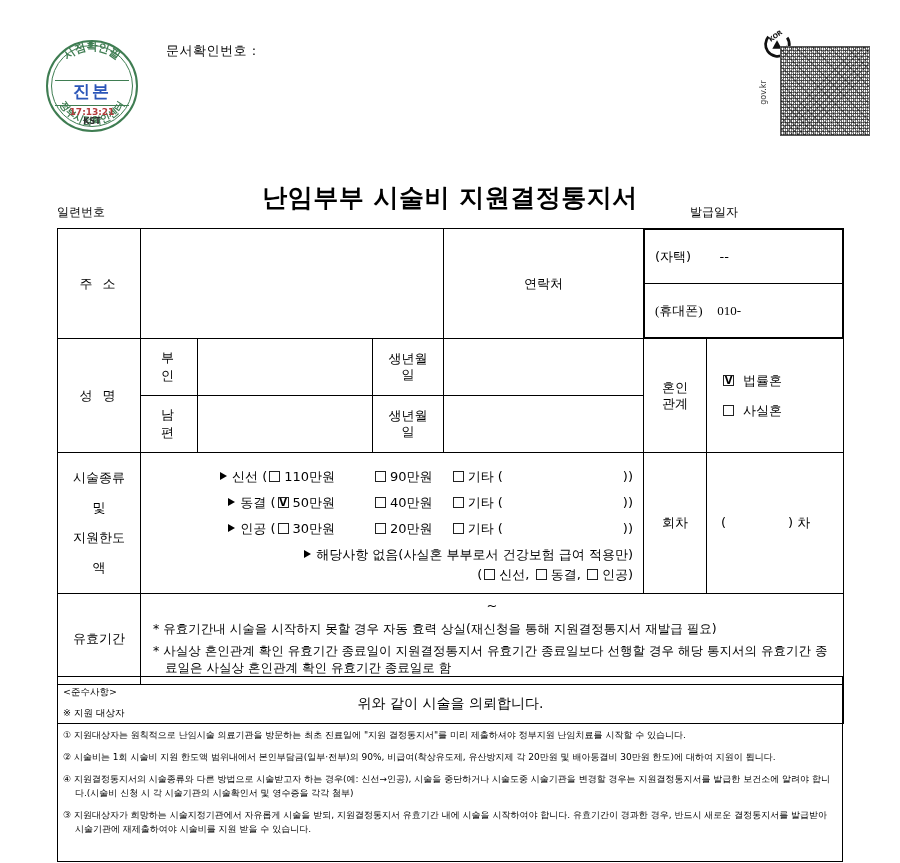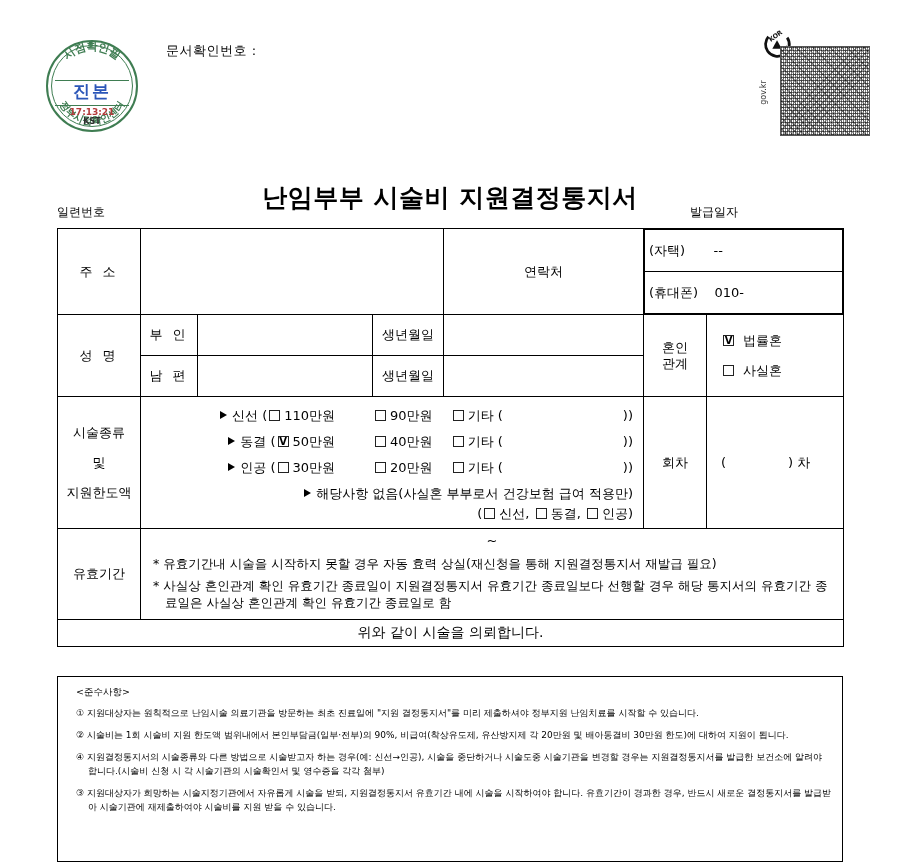--- a/index.html
+++ b/index.html
@@ -177,21 +177,21 @@
   #form-table {
     position: absolute;
     left: 57px; top: 228px;
     width: 786px;
     border-collapse: collapse;
     table-layout: fixed;
     font-size: 13px;
   }
   #form-table td {
     border: 1px solid #000;
-    padding: 4px;
+    padding: 10px;
     vertical-align: middle;
   }
   .cell-label {
     text-align: center;
     font-size: 13px;
     letter-spacing: 3px;
   }
   .cell-label-tight {
     text-align: center;
     font-size: 13px;
@@ -210,21 +210,21 @@
 
   
   .contact-wrap { width: 100%; border-collapse: collapse; }
   .contact-wrap td {
     border: none;
     border-bottom: 1px solid #000;
     height: 33px;
     padding: 0 10px;
     font-size: 13px;
   }
-  .contact-wrap tr:last-child td { border-bottom: none; }
+  .contact-wrap tr:last-child td { border-bottom: none; font-family: Liberation Serif, serif; }
 
   
   .treat-block {
     padding: 6px 10px 4px 12px;
     font-size: 13px;
     line-height: 26px;
   }
   .treat-row { white-space: nowrap; text-align: right; }
   .tri {
     display: inline-block;
@@ -296,21 +296,21 @@
   }
 
   
   #notes-box {
     position: absolute;
     left: 57px; top: 676px;
     width: 786px;
     height: 186px;
     border: 1px solid #000;
     box-sizing: border-box;
-    padding: 8px 10px 0 18px;
+    padding: 8px 10px 0 5px;
     font-size: 9px;
     line-height: 13px;
     overflow: hidden;
   }
   #notes-box .notes-head {
     font-size: 9.5px;
     margin-bottom: 8px;
   }
   #notes-box .notes-sub {
     font-size: 9.5px;
@@ -490,17 +490,18 @@
   </tr>
 
   <tr>
     <td colspan="7" class="request-row">위와 같이 시술을 의뢰합니다.</td>
   </tr>
 </tbody>
   </table>
 
 <div id="notes-box">
   <div class="notes-head">&lt;준수사항&gt;</div>
+  <div class="notes-sub">※ 지원 대상자</div>
   <div class="note-item">① 지원대상자는 원칙적으로 난임시술 의료기관을 방문하는 최초 진료일에 "지원 결정통지서"를 미리 제출하셔야 정부지원 난임치료를 시작할 수 있습니다.</div>
   <div class="note-item">② 시술비는 1회 시술비 지원 한도액 범위내에서 본인부담금(일부·전부)의 90%, 비급여(착상유도제, 유산방지제 각 20만원 및 배아동결비 30만원 한도)에 대하여 지원이 됩니다.</div>
   <div class="note-item">④ 지원결정통지서의 시술종류와 다른 방법으로 시술받고자 하는 경우(예: 신선→인공), 시술을 중단하거나 시술도중 시술기관을 변경할 경우는 지원결정통지서를 발급한 보건소에 알려야 합니다.(시술비 신청 시 각 시술기관의 시술확인서 및 영수증을 각각 첨부)</div>
   <div class="note-item">③ 지원대상자가 희망하는 시술지정기관에서 자유롭게 시술을 받되, 지원결정통지서 유효기간 내에 시술을 시작하여야 합니다. 유효기간이 경과한 경우, 반드시 새로운 결정통지서를 발급받아 시술기관에 재제출하여야 시술비를 지원 받을 수 있습니다.</div>
 </div>
 
 </body></html>

